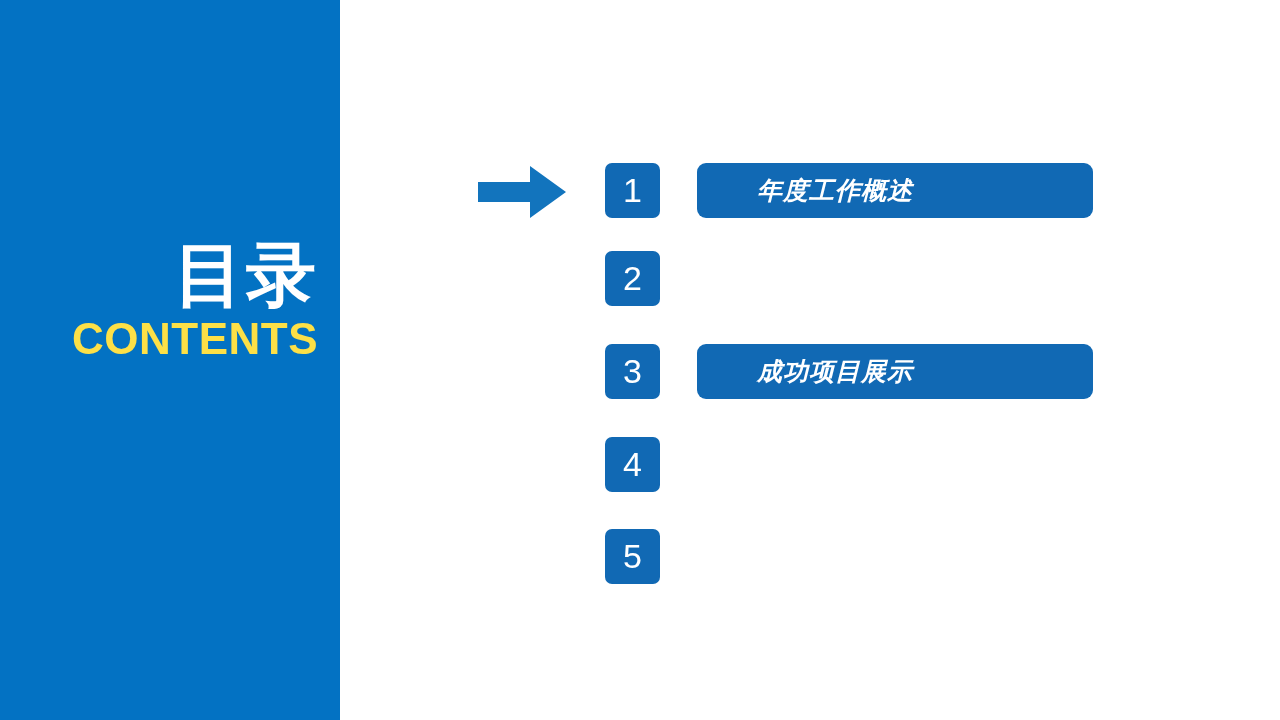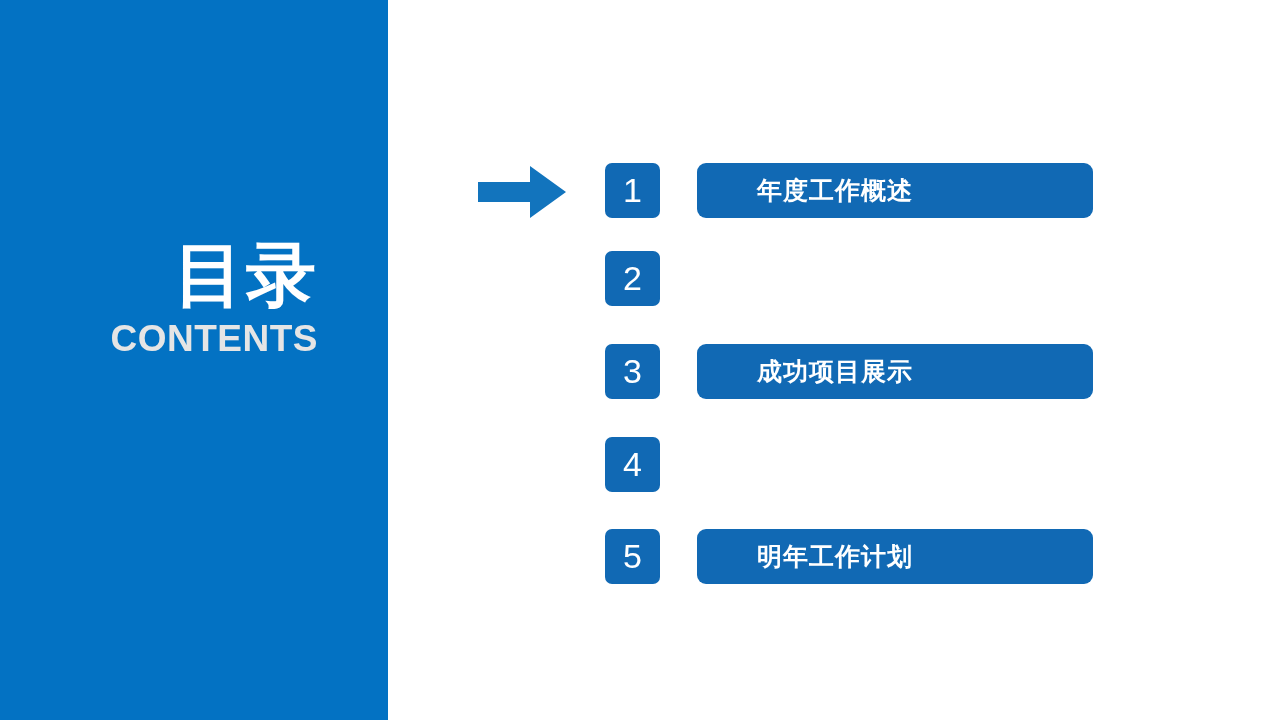--- a/index.html
+++ b/index.html
@@ -17,21 +17,21 @@
     height: 720px;
     background: #ffffff;
     overflow: hidden;
   }
 
   
   #left-panel {
     position: absolute;
     left: 0;
     top: 0;
-    width: 388px;
+    width: 340px;
     height: 720px;
     background: #0372c3;
   }
   #title-block {
     position: absolute;
     left: 0;
     top: 238px;
     width: 318px;
     text-align: right;
   }
@@ -39,22 +39,22 @@
     display: block;
     color: #ffffff;
     font-size: 70px;
     line-height: 74px;
     font-weight: bold;
     letter-spacing: 2px;
     white-space: nowrap;
   }
   #title-en {
     display: block;
-    color: #e5e5e5;
-    font-size: 37px;
+    color: #fde047;
+    font-size: 44px;
     line-height: 54px;
     font-weight: bold;
     letter-spacing: 0.5px;
     white-space: nowrap;
   }
 
   
   #content-area {
     position: absolute;
     left: 388px;
@@ -111,20 +111,21 @@
   .label-text {
     position: absolute;
     left: 60px;
     top: 0;
     line-height: 55px;
     color: #ffffff;
     font-size: 25px;
     font-weight: bold;
     letter-spacing: 1px;
     white-space: nowrap;
+    font-style: italic;
   }
 </style>
 </head>
 <body>
 
 <div id="slide">
 
   <div id="left-panel">
     <div id="title-block">
       <span id="title-cn">目录</span>
@@ -157,19 +158,16 @@
         <span class="label-text">成功项目展示</span>
       </div>
     </div>
 
     <div class="toc-row" data-row="3">
       <div class="num-box">4</div>
     </div>
 
     <div class="toc-row" data-row="4">
       <div class="num-box">5</div>
-      <div class="label-bar">
-        <span class="label-text">明年工作计划</span>
-      </div>
     </div>
 
   </div>
 </div>
 
 </body></html>

